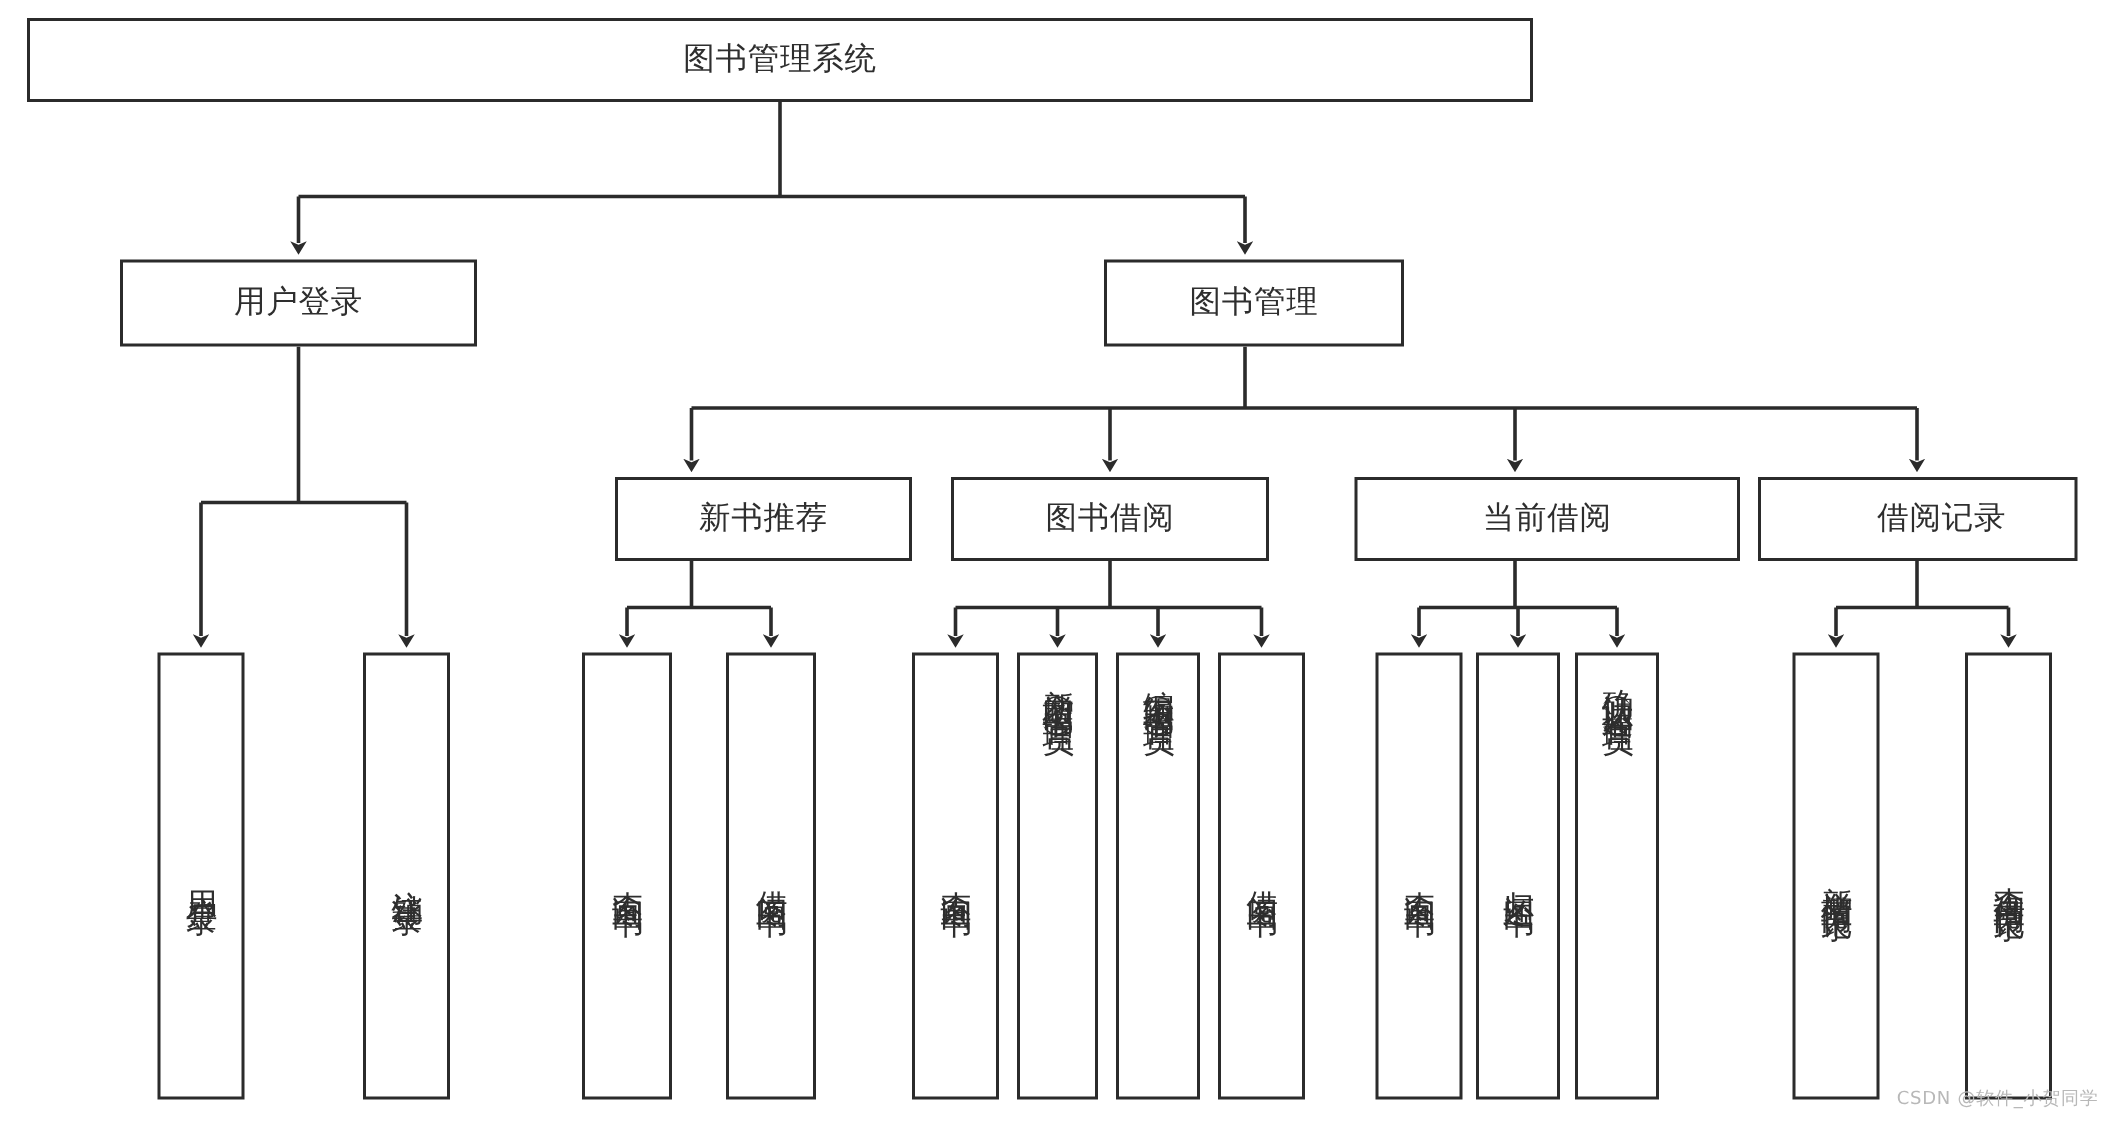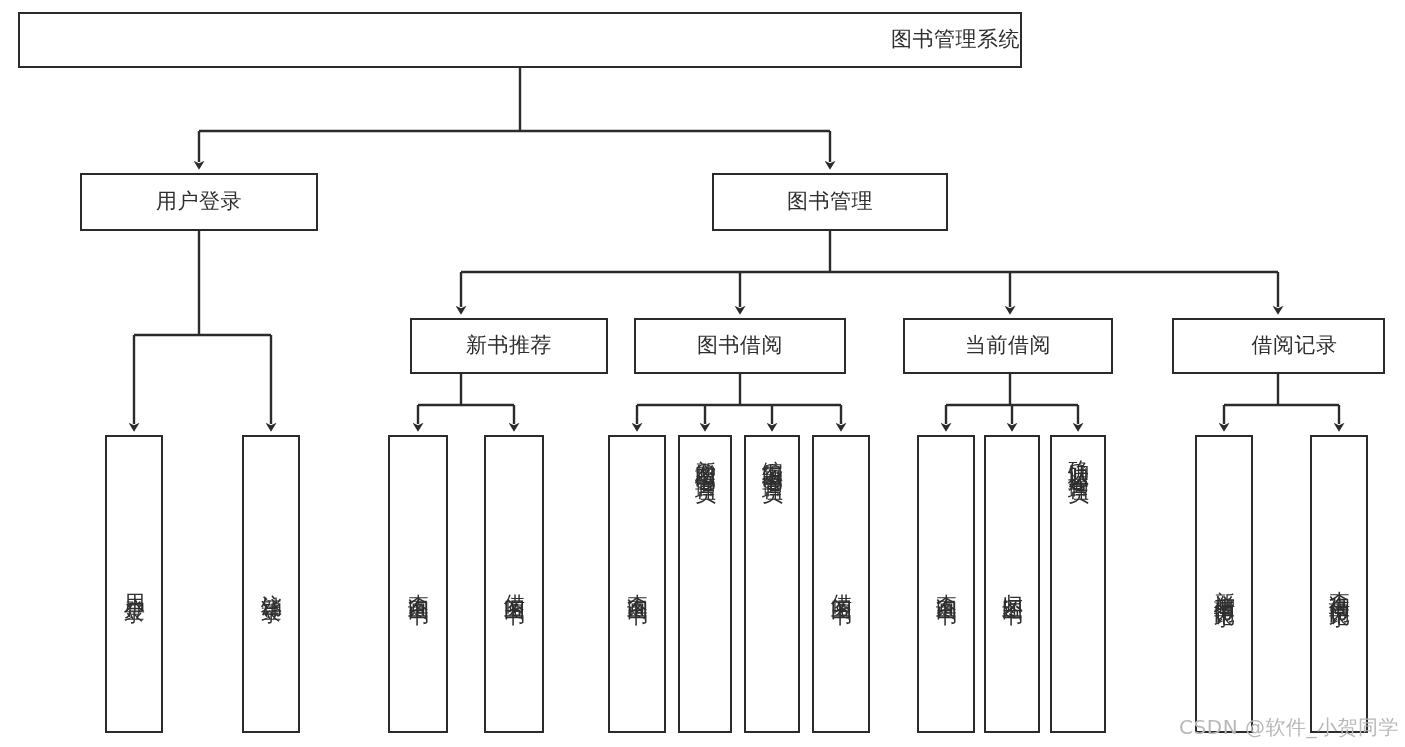--- a/index.html
+++ b/index.html
@@ -55,21 +55,21 @@
     display: block;
   }
   .node-v.center-v {
     align-items: center;
     padding-top: 0;
   }
   #watermark {
     position: absolute;
     right: 6px;
     bottom: 6px;
-    font-size: 20px;
+    font-size: 12px;
     color: #b8b8b8;
     letter-spacing: 0.5px;
     z-index: 3;
     white-space: nowrap;
     font-family: "DejaVu Sans", "Liberation Sans", sans-serif;
   }
 </style>
 </head>
 <body>
 
@@ -118,38 +118,38 @@
       <path d="M1012,405 L1012,424" marker-end="url(#arrow)"></path>
       <path d="M1078,405 L1078,424" marker-end="url(#arrow)"></path>
 
       <path d="M1278,374 L1278,405"></path>
       <path d="M1224,405 L1339,405"></path>
       <path d="M1224,405 L1224,424" marker-end="url(#arrow)"></path>
       <path d="M1339,405 L1339,424" marker-end="url(#arrow)"></path>
     </g>
   </svg>
 
-  <div class="node node-h" style="left:18px; top:12px; width:1004px; height:56px;justify-content:flex-end;">
+  <div class="node node-h" style="left:18px; top:12px; width:1004px; height:56px;">
     <span class="label">图书管理系统</span>
   </div>
 
   <div class="node node-h" style="left:80px; top:173px; width:238px; height:58px;">
     <span class="label">用户登录</span>
   </div>
-  <div class="node node-h" style="left:712px; top:173px; width:236px; height:58px;">
+  <div class="node node-h" style="left:736px; top:173px; width:200px; height:58px;">
     <span class="label">图书管理</span>
   </div>
 
   <div class="node node-h" style="left:362px; top:318px; width:198px; height:56px;margin-left:48px;">
     <span class="label">新书推荐</span>
   </div>
   <div class="node node-h" style="left:634px; top:318px; width:212px; height:56px;">
     <span class="label">图书借阅</span>
   </div>
-  <div class="node node-h" style="left:903px; top:318px; width:210px; height:56px;">
+  <div class="node node-h" style="left:903px; top:318px; width:257px; height:56px;">
     <span class="label">当前借阅</span>
   </div>
   <div class="node node-h" style="left:1172px; top:318px; width:213px; height:56px;padding-left:32px;">
     <span class="label">借阅记录</span>
   </div>
 
   <div class="node node-v center-v" style="left:105px; top:435px; width:58px; height:298px;">
     <span class="label">用户登录</span>
   </div>
   <div class="node node-v center-v" style="left:242px; top:435px; width:58px; height:298px;">

